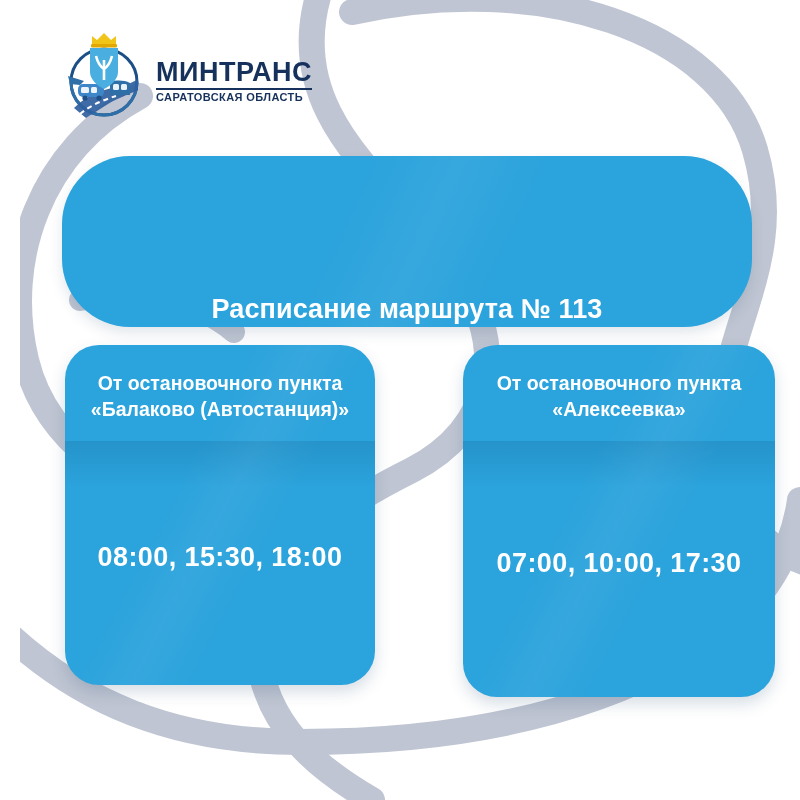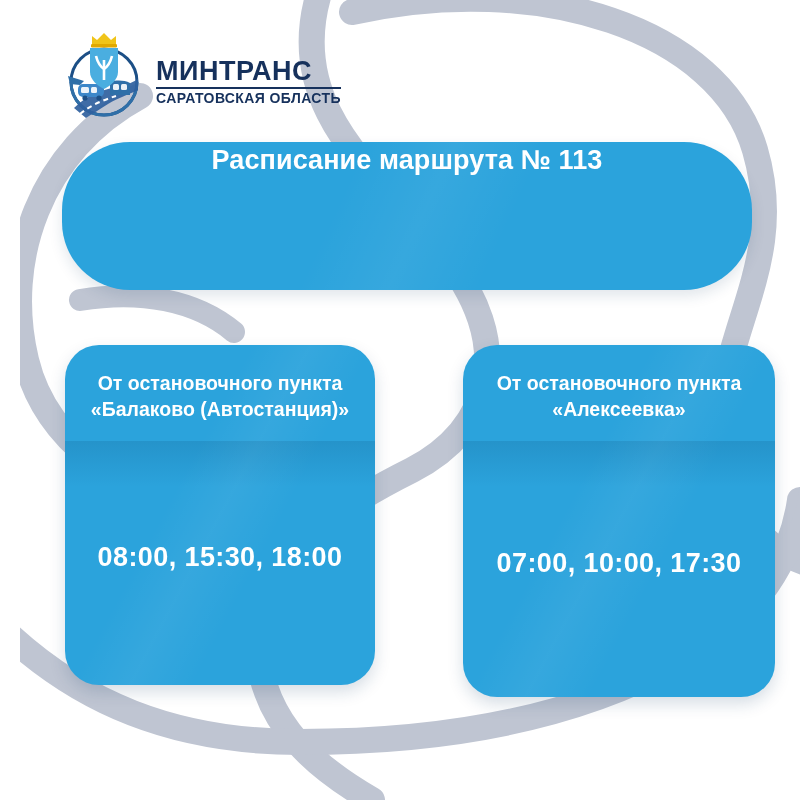--- a/index.html
+++ b/index.html
@@ -63,42 +63,41 @@
     line-height: 1;
     font-family: "Liberation Sans", sans-serif;
   }
   .logo-rule {
     height: 2px;
     background: #16315c;
     margin: 2px 0 2px 0;
     width: 100%;
   }
   .logo-sub {
-    font-size: 14px;
+    font-size: 11px;
     font-weight: bold;
     letter-spacing: 0.4px;
     color: #16315c;
     line-height: 1;
     font-family: "Liberation Sans", sans-serif;
     white-space: nowrap;
-    text-align: right;
   }
 
   
   #title-banner {
     position: absolute;
     left: 42px;
-    top: 142px;
+    top: 156px;
     width: 690px;
-    height: 148px;
+    height: 171px;
     background: #2ba3dc;
     border-radius: 68px;
     z-index: 4;
     display: flex;
-    align-items: flex-start;
+    align-items: flex-end;
     justify-content: center;
     box-shadow: 0 6px 14px rgba(20,60,100,0.13);
   }
   #title-banner::after {
     
     content: "";
     position: absolute;
     left: 0; top: 0; right: 0; bottom: 0;
     border-radius: 68px;
     background: linear-gradient(115deg, rgba(255,255,255,0.00) 40%, rgba(255,255,255,0.055) 52%, rgba(255,255,255,0.00) 64%);

